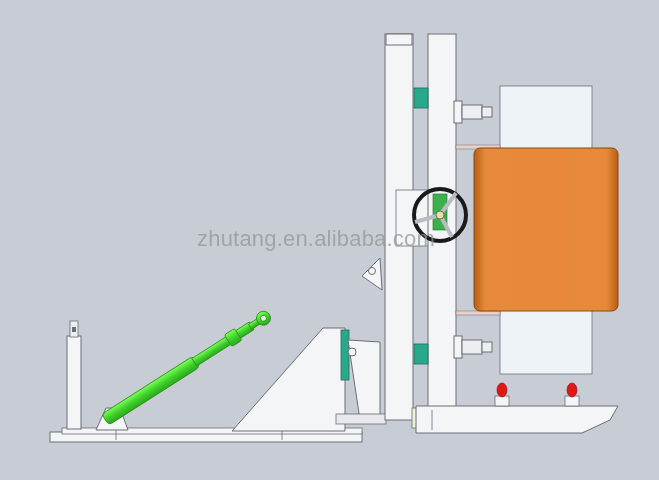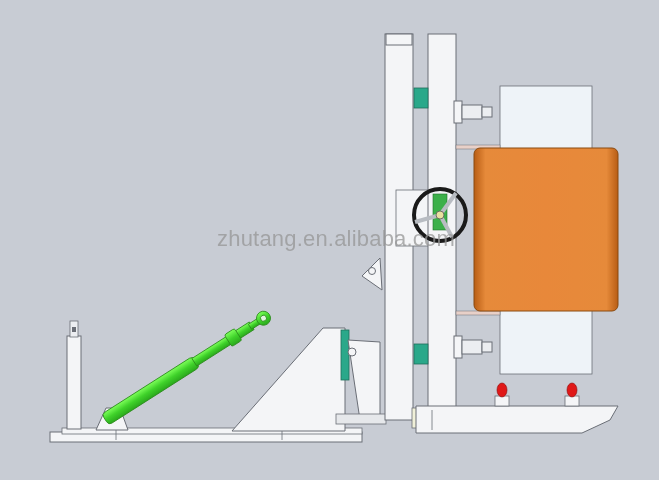--- a/index.html
+++ b/index.html
@@ -1,18 +1,18 @@
 <!DOCTYPE html>
 <html><head>
 <meta charset="utf-8">
 <style>
   html, body { margin:0; padding:0; }
   body { width:659px; height:480px; background:#c8ccd4; overflow:hidden; position:relative; font-family:"Liberation Sans", sans-serif; }
   svg { position:absolute; left:0; top:0; }
-  .wm { position:absolute; left:197px; top:226px; font-size:22px; color:rgba(150,150,150,0.75); letter-spacing:0.2px; font-family:"Liberation Sans", sans-serif;margin-left:20px; }
+  .wm { position:absolute; left:197px; top:226px; font-size:22px; color:rgba(150,150,150,0.75); letter-spacing:0.2px; font-family:"Liberation Sans", sans-serif; }
 </style>
 </head>
 <body>
 
 <svg width="659" height="480" viewBox="0 0 659 480">
   <defs>
     <linearGradient id="coilGrad" x1="0" x2="1" y1="0" y2="0">
       <stop offset="0" stop-color="#b85d14"></stop>
       <stop offset="0.08" stop-color="#e68a3a"></stop>
       <stop offset="0.5" stop-color="#e8883a"></stop>

